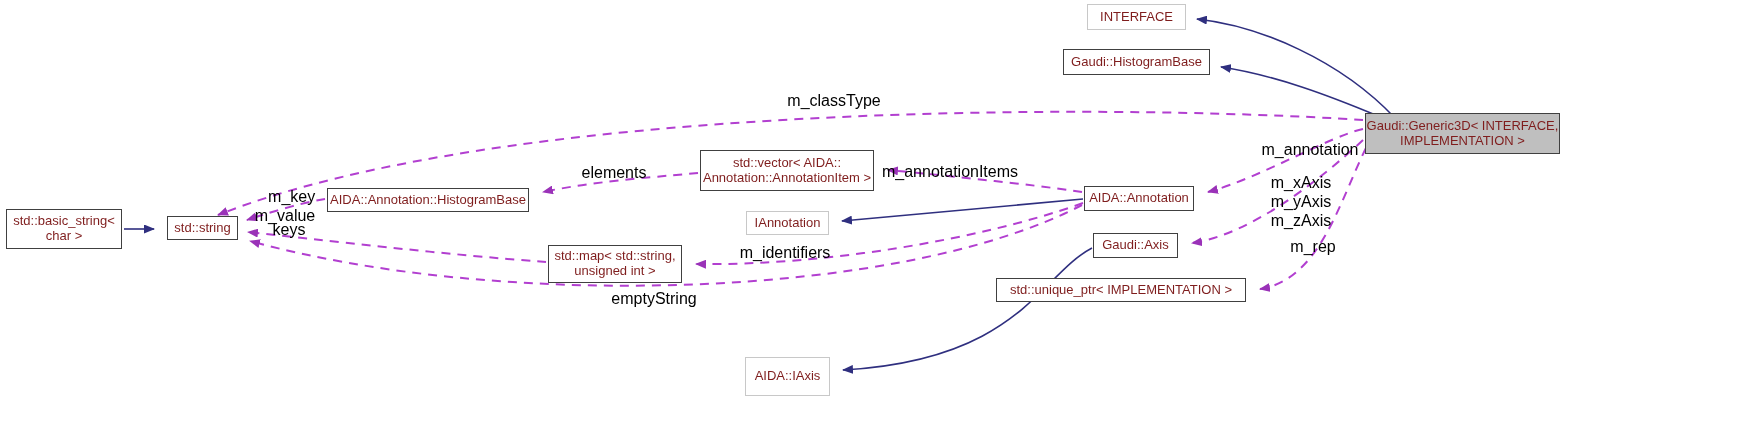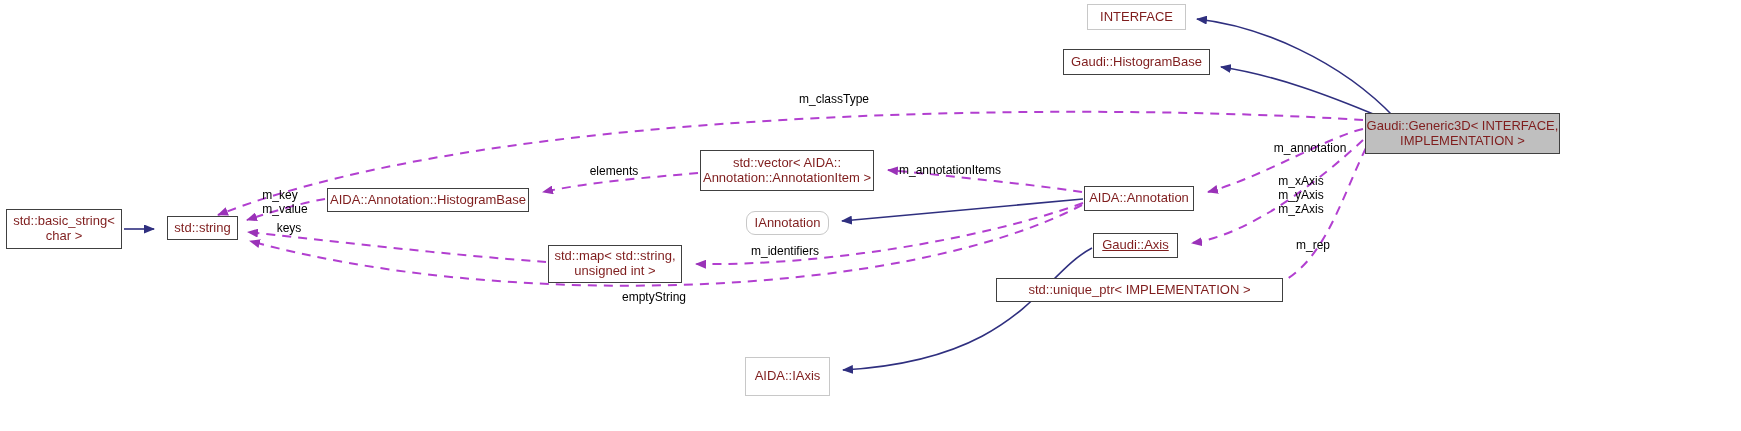--- a/index.html
+++ b/index.html
@@ -5,22 +5,22 @@
   html,body{margin:0;padding:0;background:#ffffff;}
   body{font-family:"Liberation Sans",sans-serif;}
   #canvas{position:relative;width:1741px;height:431px;overflow:hidden;background:#fff;}
   #edges{position:absolute;left:0;top:0;width:1741px;height:431px;}
   .node{position:absolute;box-sizing:border-box;display:flex;align-items:center;
         justify-content:center;text-align:center;line-height:1.12;
         font-size:13px;color:#7f1d1d;background:#ffffff;white-space:pre;}
   .node.solid{border:1.3px solid #404040;}
   .node.light{border:1.3px solid #c8c8c8;}
   .node.filled{border:1.3px solid #404040;background:#bfbfbf;text-align:center;}
-  .elabel{position:absolute;font-size:12px;color:#000;white-space:pre;
-          text-align:left;line-height:1.18;transform:translateX(-50%);}
+  .elabel{position:absolute;font-size:16px;color:#000;white-space:pre;
+          text-align:right;line-height:1.18;transform:translateX(-50%);}
 </style>
 </head>
 <body>
 
 <div id="canvas">
 
   <svg id="edges" viewBox="0 0 1741 431" xmlns="http://www.w3.org/2000/svg">
     <defs>
       <marker id="arrowInh" markerWidth="11" markerHeight="9" refX="10" refY="4.5" orient="auto" markerUnits="userSpaceOnUse">
         <path d="M0,0 L11,4.5 L0,9 z" fill="#2f2f7f"></path>
@@ -53,28 +53,28 @@
   </svg>
 
   <div class="node light" style="left:1087px;top:4px;width:99px;height:26px;">INTERFACE</div>
   <div class="node solid" style="left:1063px;top:49px;width:147px;height:26px;">Gaudi::HistogramBase</div>
   <div class="node filled" style="left:1365px;top:113px;width:195px;height:41px;">Gaudi::Generic3D&lt; INTERFACE,
 IMPLEMENTATION &gt;</div>
   <div class="node solid" style="left:700px;top:150px;width:174px;height:41px;">std::vector&lt; AIDA::
 Annotation::AnnotationItem &gt;</div>
   <div class="node solid" style="left:327px;top:188px;width:202px;height:24px;">AIDA::Annotation::HistogramBase</div>
   <div class="node solid" style="left:1084px;top:186px;width:110px;height:25px;">AIDA::Annotation</div>
-  <div class="node light" style="left:746px;top:211px;width:83px;height:24px;border-radius:9px;">IAnnotation</div>
+  <div class="node light" style="left:746px;top:211px;width:83px;height:24px;">IAnnotation</div>
   <div class="node solid" style="left:6px;top:209px;width:116px;height:40px;">std::basic_string&lt;
 char &gt;</div>
   <div class="node solid" style="left:167px;top:216px;width:71px;height:24px;">std::string</div>
-  <div class="node solid" style="left:1093px;top:233px;width:85px;height:25px;text-decoration:underline;">Gaudi::Axis</div>
+  <div class="node solid" style="left:1093px;top:233px;width:85px;height:25px;">Gaudi::Axis</div>
   <div class="node solid" style="left:548px;top:245px;width:134px;height:38px;">std::map&lt; std::string,
 unsigned int &gt;</div>
-  <div class="node solid" style="left:996px;top:278px;width:287px;height:24px;">std::unique_ptr&lt; IMPLEMENTATION &gt;</div>
+  <div class="node solid" style="left:996px;top:278px;width:250px;height:24px;">std::unique_ptr&lt; IMPLEMENTATION &gt;</div>
   <div class="node light" style="left:745px;top:357px;width:85px;height:39px;">AIDA::IAxis</div>
 
   <div class="elabel" style="left:834px;top:92px;">m_classType</div>
   <div class="elabel" style="left:950px;top:163px;">m_annotationItems</div>
   <div class="elabel" style="left:614px;top:164px;">elements</div>
   <div class="elabel" style="left:1310px;top:141px;">m_annotation</div>
   <div class="elabel" style="left:285px;top:188px;">m_key
 m_value</div>
   <div class="elabel" style="left:1301px;top:174px;">m_xAxis
 m_yAxis

